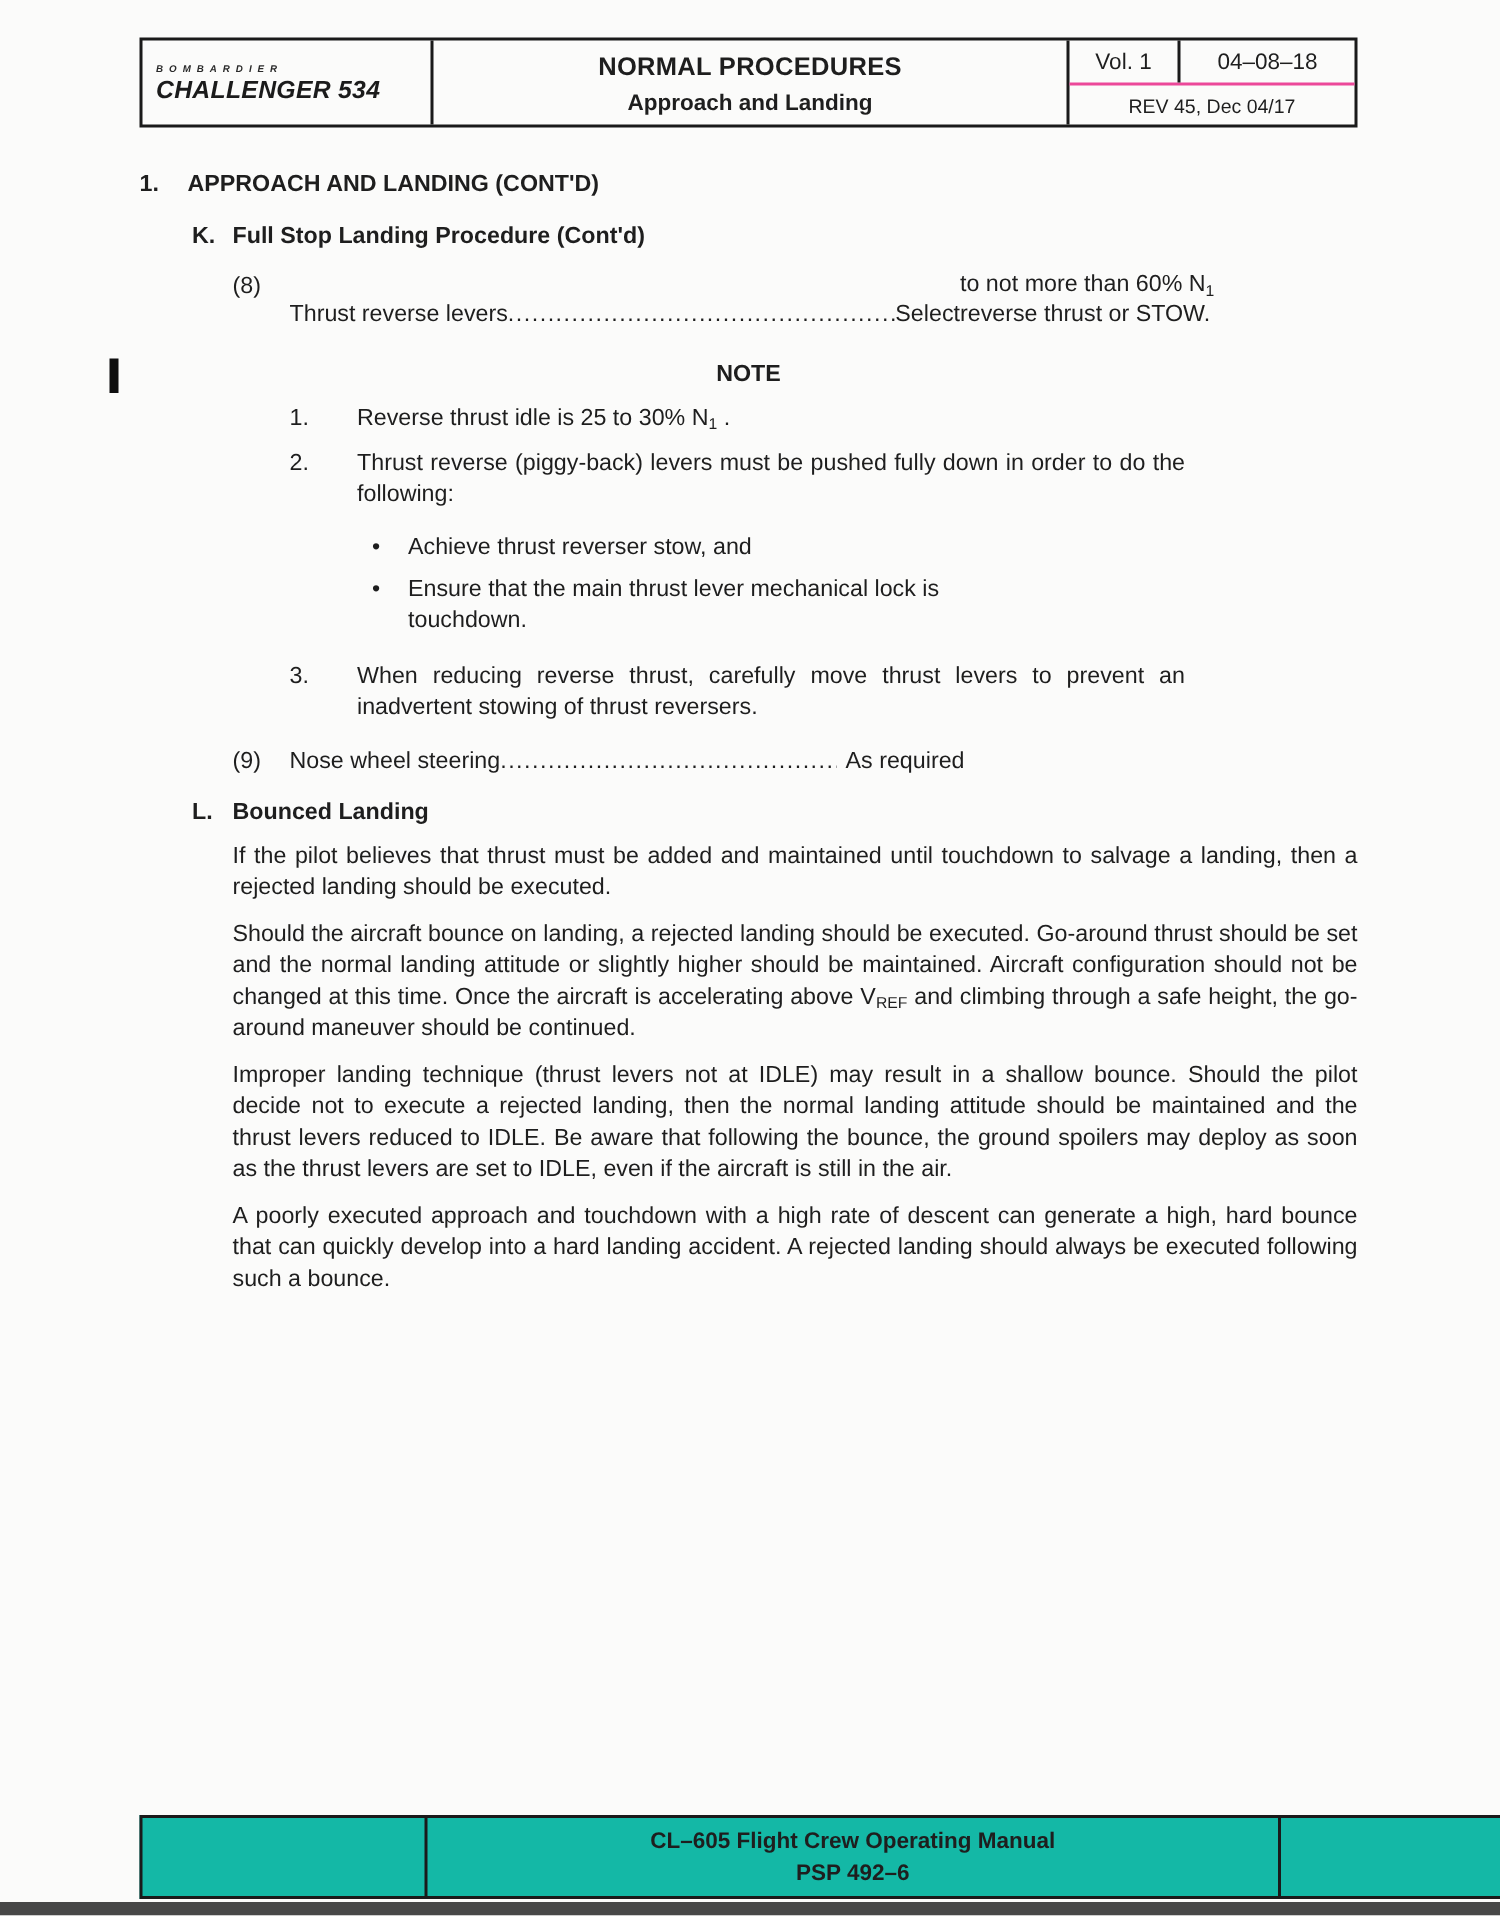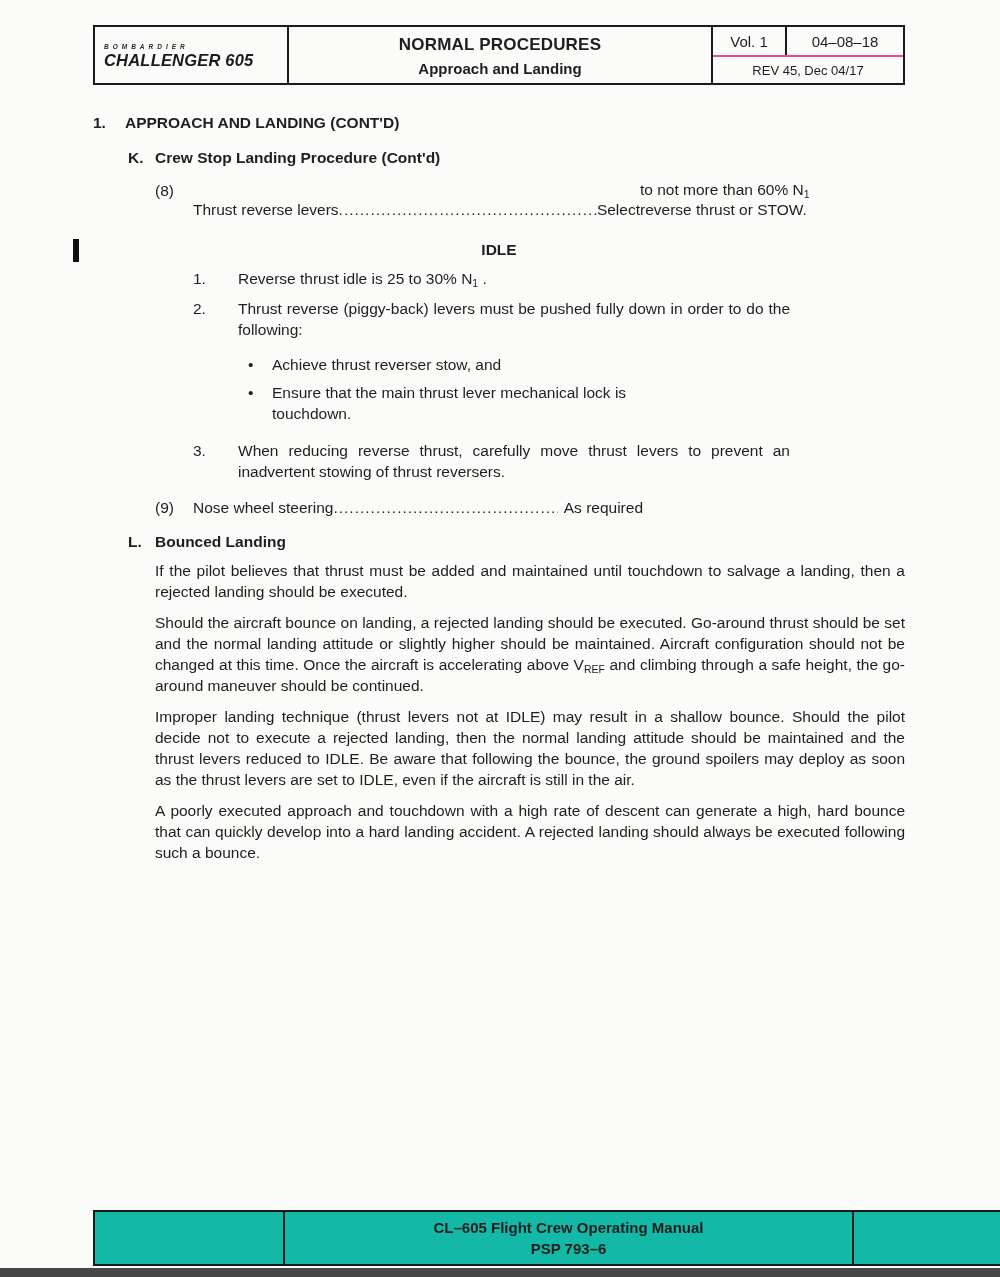--- a/index.html
+++ b/index.html
@@ -105,21 +105,21 @@
   .bottom-bar { position: absolute; left: 0; right: 0; bottom: 0; height: 9px; background: #474747; }
 </style>
 </head>
 <body>
 
 <div class="page">
 
   <div class="hdr">
     <div class="hdr-left">
       <div class="logo-brand">BOMBARDIER</div>
-      <div class="logo-model">CHALLENGER 605</div>
+      <div class="logo-model">CHALLENGER 534</div>
     </div>
     <div class="hdr-center">
       <div class="hdr-title">NORMAL PROCEDURES</div>
       <div class="hdr-subtitle">Approach and Landing</div>
     </div>
     <div class="hdr-right">
       <div class="hdr-right-top">
         <div class="hdr-vol">Vol. 1</div>
         <div class="hdr-date">04–08–18</div>
       </div>
@@ -131,38 +131,38 @@
 
   <div class="content">
 
     <div class="h1-row">
       <span class="h1-num">1.</span>
       <span>APPROACH AND LANDING (CONT'D)</span>
     </div>
 
     <div class="k-row">
       <span class="k-letter">K.</span>
-      <span>Crew Stop Landing Procedure (Cont'd)</span>
+      <span>Full Stop Landing Procedure (Cont'd)</span>
     </div>
 
 
     <div class="step-row step8-block">
       <span class="step-num">(8)</span>
       <div class="step-body">
         <span>Thrust reverse levers</span>
         <span class="leader">................................................................................</span>
         <span>Select</span>
       </div>
       <div class="step-detail">
         <div><span>to not more than 60% N</span><sub class="sml">1</sub></div>
         <div>reverse thrust or STOW.</div>
       </div>
     </div>
 
-    <div class="note-heading">IDLE</div>
+    <div class="note-heading">NOTE</div>
 
     <div class="note-item">
       <span class="note-num">1.</span>
       <span class="note-text"><span>Reverse thrust idle is 25 to 30% N</span><sub class="sml">1</sub><span> .</span></span>
     </div>
 
     <div class="note-item note-item-2">
       <span class="note-num">2.</span>
       <span class="note-text">Thrust reverse (piggy-back) levers must be pushed fully down in order to do the following:</span>
     </div>
@@ -203,20 +203,20 @@
     <div class="para">Improper landing technique (thrust levers not at IDLE) may result in a shallow bounce. Should the pilot decide not to execute a rejected landing, then the normal landing attitude should be maintained and the thrust levers reduced to IDLE. Be aware that following the bounce, the ground spoilers may deploy as soon as the thrust levers are set to IDLE, even if the aircraft is still in the air.</div>
 
     <div class="para">A poorly executed approach and touchdown with a high rate of descent can generate a high, hard bounce that can quickly develop into a hard landing accident. A rejected landing should always be executed following such a bounce.</div>
 
   </div>
 
   <div class="ftr">
     <div class="ftr-left"></div>
     <div class="ftr-center">
       <div>CL–605 Flight Crew Operating Manual</div>
-      <div>PSP 793–6</div>
+      <div>PSP 492–6</div>
     </div>
     <div class="ftr-right"></div>
   </div>
 
   <div class="bottom-bar"></div>
 
 </div>
 
 </body></html>

